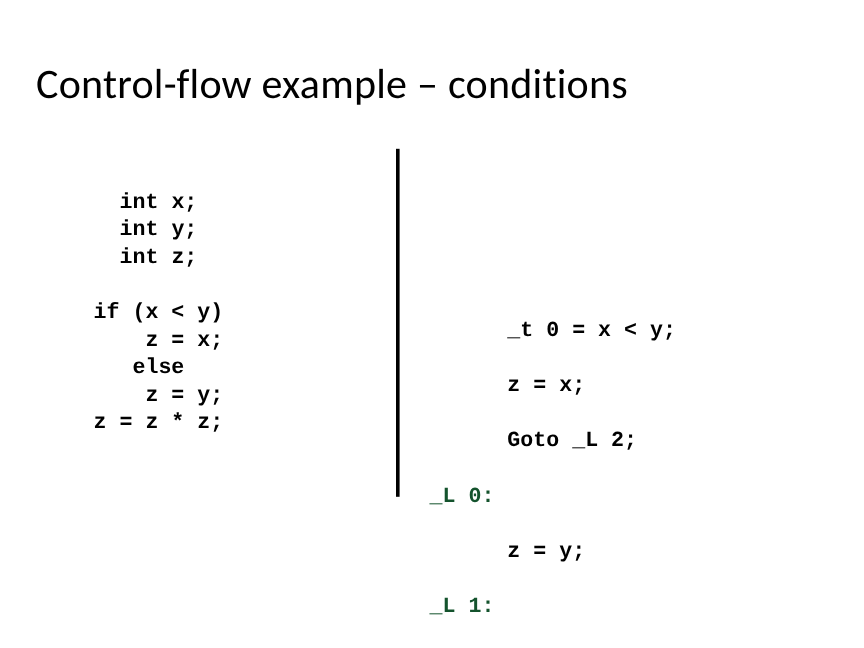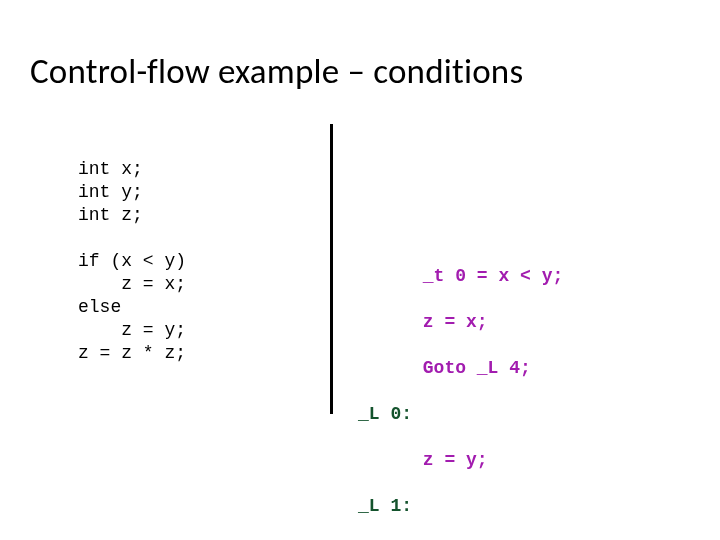--- a/index.html
+++ b/index.html
@@ -27,24 +27,25 @@
     color: #000;
     font-weight: 400;
     letter-spacing: 0.2px;
   }
   .code-left {
     position: absolute;
     top: 108px;
     left: 78px;
     font-family: "Courier New", Courier, monospace;
     font-size: 18px;
-    font-weight: normal;
+    font-weight: bold;
     color: #000;
     line-height: 1.28;
     white-space: pre;
+    text-align: center;
   }
   .divider {
     position: absolute;
     top: 92px;
     left: 330px;
     width: 0;
     height: 290px;
     border-left: 3px solid #000;
   }
   .ir-block {
@@ -55,21 +56,21 @@
     font-size: 18px;
     font-weight: bold;
     line-height: 1.28;
     white-space: pre;
   }
   .ir-label {
     color: #14532d;
     display: block;
   }
   .ir-line {
-    color: #a21caf;
+    color: #000000;
     display: block;
   }
   .page-num {
     position: absolute;
     right: 12px;
     bottom: 8px;
     font-size: 11px;
     color: #595959;
     text-decoration: underline;
   }
@@ -88,21 +89,21 @@
     z = x;
 else
     z = y;
 z = z * z;</pre>
 
 <div class="divider"></div>
 
 <div class="ir-block">
 <span class="ir-line">      _t 0 = x &lt; y;</span>
 <span class="ir-line">      z = x;</span>
-<span class="ir-line">      Goto _L 4;</span>
+<span class="ir-line">      Goto _L 2;</span>
 <span class="ir-label">_L 0:</span>
 <span class="ir-line">      z = y;</span>
 <span class="ir-label">_L 1:</span>
 
 </div>
 
 <div class="page-num">24</div>
 
 </div>
 

